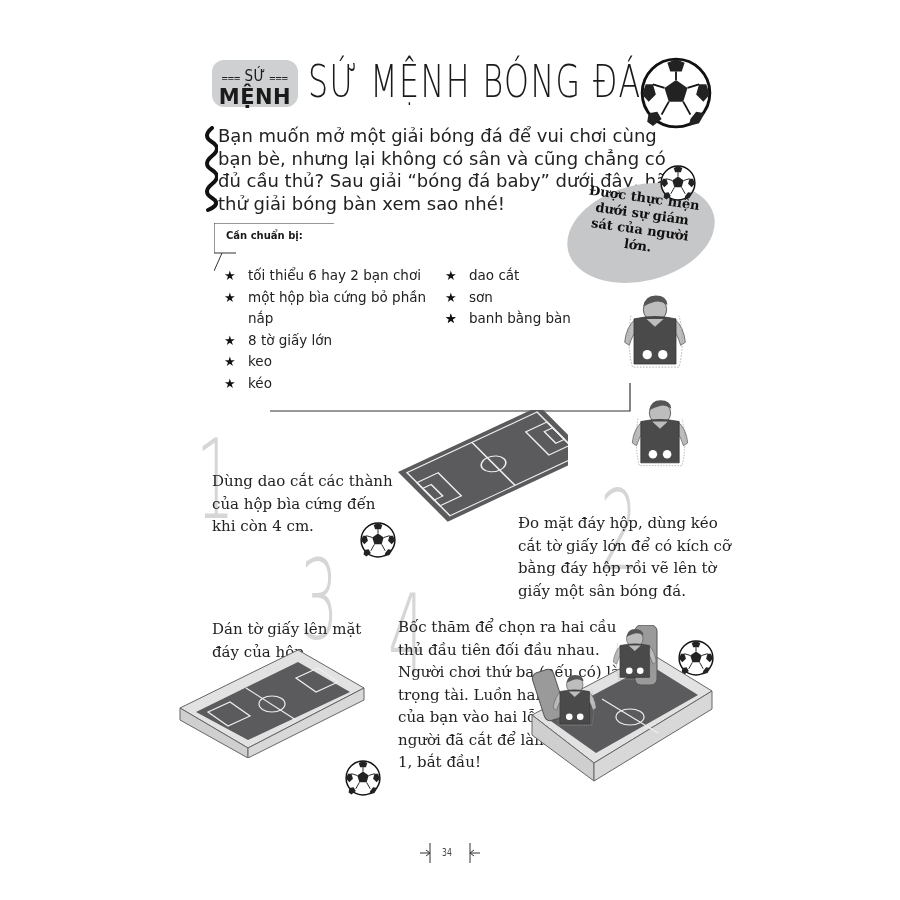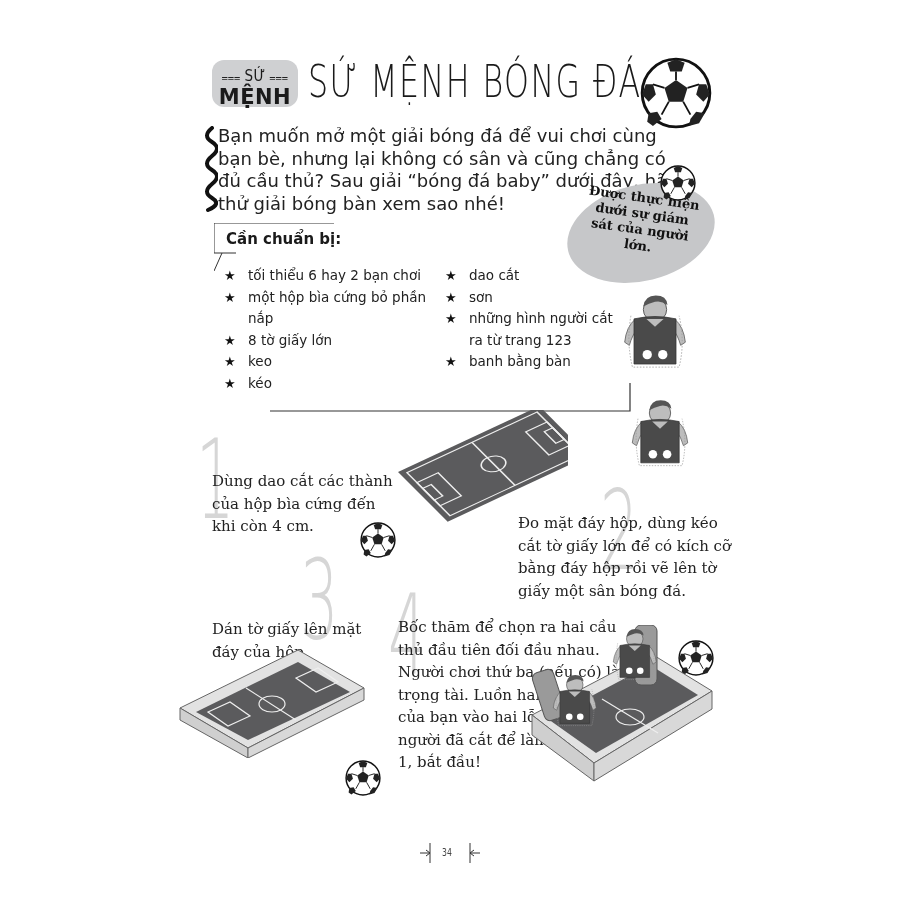--- a/index.html
+++ b/index.html
@@ -15,21 +15,21 @@
 
   
   .squiggle { left: 200px; top: 126px; width: 18px; height: 90px; }
   .intro { left: 218px; top: 125px; width: 470px; font-family: "DejaVu Sans", sans-serif; font-size: 18px; line-height: 22.5px; color: #222; }
 
   
   .bubble { left: 566px; top: 185px; width: 150px; height: 96px; background: #c6c7c9; border-radius: 50%; transform: rotate(-14deg); }
   .bubble-text { left: 582px; top: 190px; width: 118px; text-align: center; font-family: "DejaVu Serif", serif; font-weight: bold; font-size: 13px; line-height: 16px; color: #111; transform: rotate(8deg); }
 
   
-  .prep-label { left: 226px; top: 230px; font-family: "DejaVu Sans", sans-serif; font-weight: bold; font-size: 15px; }
+  .prep-label { left: 226px; top: 230px; font-family: "DejaVu Sans", sans-serif; font-weight: bold; font-size: 10px; }
   .prep-box { left: 214px; top: 223px; width: 418px; height: 190px; }
   .prep-col { font-family: "DejaVu Sans", sans-serif; font-size: 13.5px; line-height: 21.5px; color: #222; }
   .prep-col ul { list-style: none; margin: 0; padding: 0; }
   .prep-col li { position: relative; padding-left: 24px; }
   .prep-col li .star { position: absolute; left: 0; top: 0; font-size: 13px; color: #111; }
   .col1 { left: 224px; top: 265px; width: 215px; }
   .col2 { left: 445px; top: 265px; width: 170px; }
 
   
   .bignum { font-family: "DejaVu Sans", sans-serif; font-weight: 200; color: #d6d6d6; font-size: 110px; line-height: 1; transform: scaleX(0.55); transform-origin: left top; }
@@ -114,21 +114,21 @@
     <li><span class="star">★</span><span>một hộp bìa cứng bỏ phần nắp</span></li>
     <li><span class="star">★</span><span>8 tờ giấy lớn</span></li>
     <li><span class="star">★</span><span>keo</span></li>
     <li><span class="star">★</span><span>kéo</span></li>
   </ul>
 </div>
 <div class="abs prep-col col2">
   <ul>
     <li><span class="star">★</span><span>dao cắt</span></li>
     <li><span class="star">★</span><span>sơn</span></li>
-    <li><span class="star">★</span><span>những hình người cắt ra từ trang 123</span></li>
+    <li><span class="star">★</span></li>
     <li><span class="star">★</span><span>banh bằng bàn</span></li>
   </ul>
 </div>
 
 <svg class="abs" style="left:620px;top:285px;" width="70" height="95" viewBox="0 0 90 95">
     <use href="#figure"></use>
   </svg>
 <svg class="abs" style="left:628px;top:390px;" width="64" height="88" viewBox="0 0 90 95">
     <use href="#figure"></use>
   </svg>

